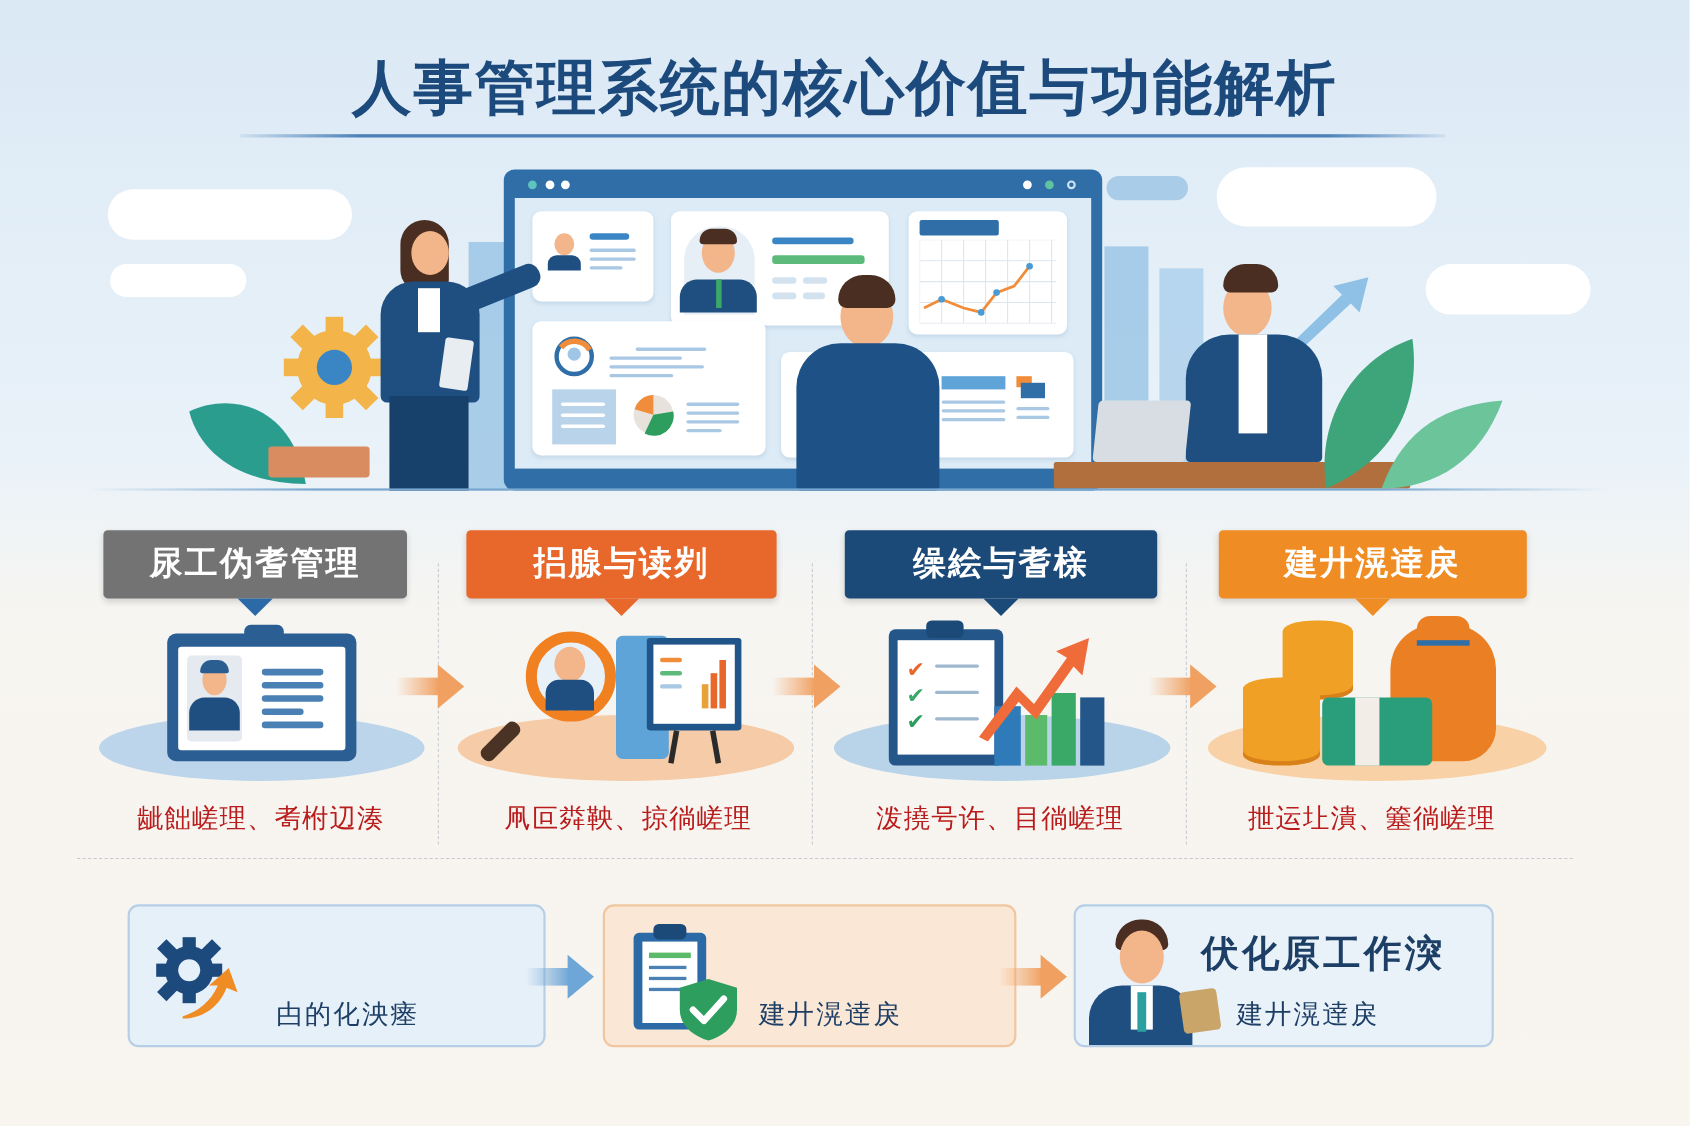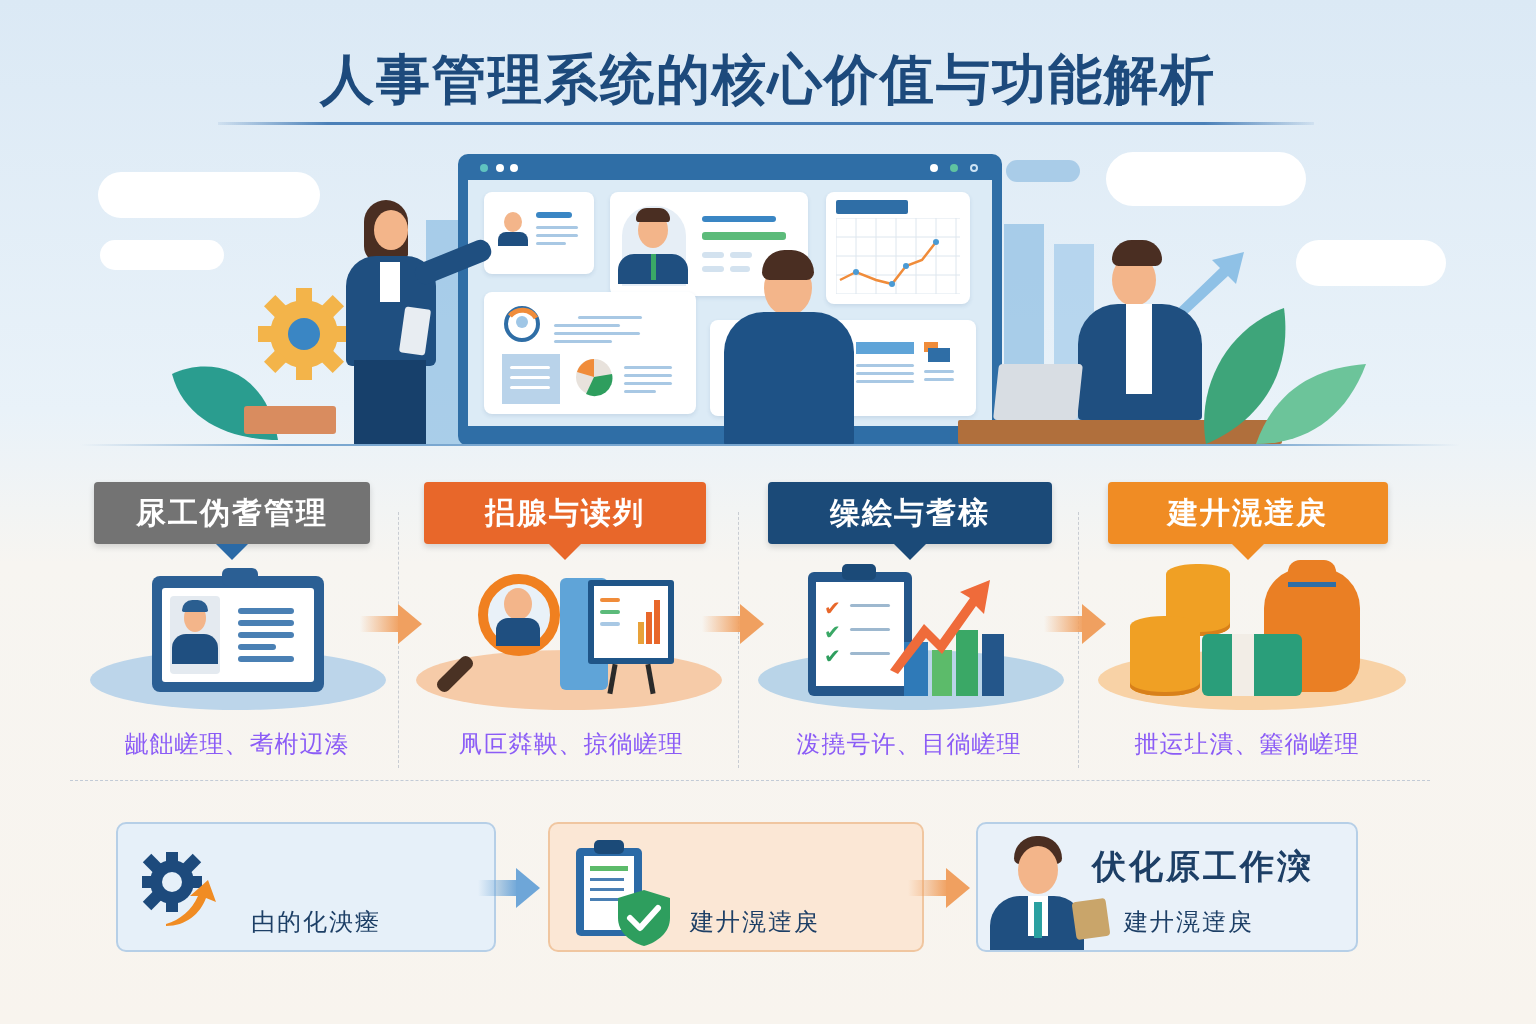--- a/index.html
+++ b/index.html
@@ -55,21 +55,21 @@
     box-shadow: 0 3px 6px rgba(0,0,0,0.15); letter-spacing: 2px;
   }
   .mod-head .notch {
     position: absolute; left: 50%; bottom: -16px; margin-left: -16px;
     width: 0; height: 0; border-left: 16px solid transparent; border-right: 16px solid transparent;
   }
   .mod-illus { position: absolute; top: 560px; width: 300px; height: 150px; }
   .ellipse { position: absolute; left: 0; right: 0; bottom: 0; height: 60px; border-radius: 50%; }
   .mod-caption {
     position: absolute; top: 728px; width: 330px; text-align: center;
-    font-size: 24px; color: #8b5cf6; letter-spacing: 1px;
+    font-size: 24px; color: #b91c1c; letter-spacing: 1px;
   }
   .flow-arrow { position: absolute; width: 64px; height: 40px; }
   .flow-arrow .shaft { position: absolute; left: 0; top: 12px; width: 40px; height: 16px; }
   .flow-arrow .tip { position: absolute; left: 38px; top: 0; width: 0; height: 0; border-top: 20px solid transparent; border-bottom: 20px solid transparent; border-left: 24px solid; }
 
   
   .value-card {
     position: absolute; top: 822px; height: 130px; border-radius: 10px;
     border: 2px solid;
   }

